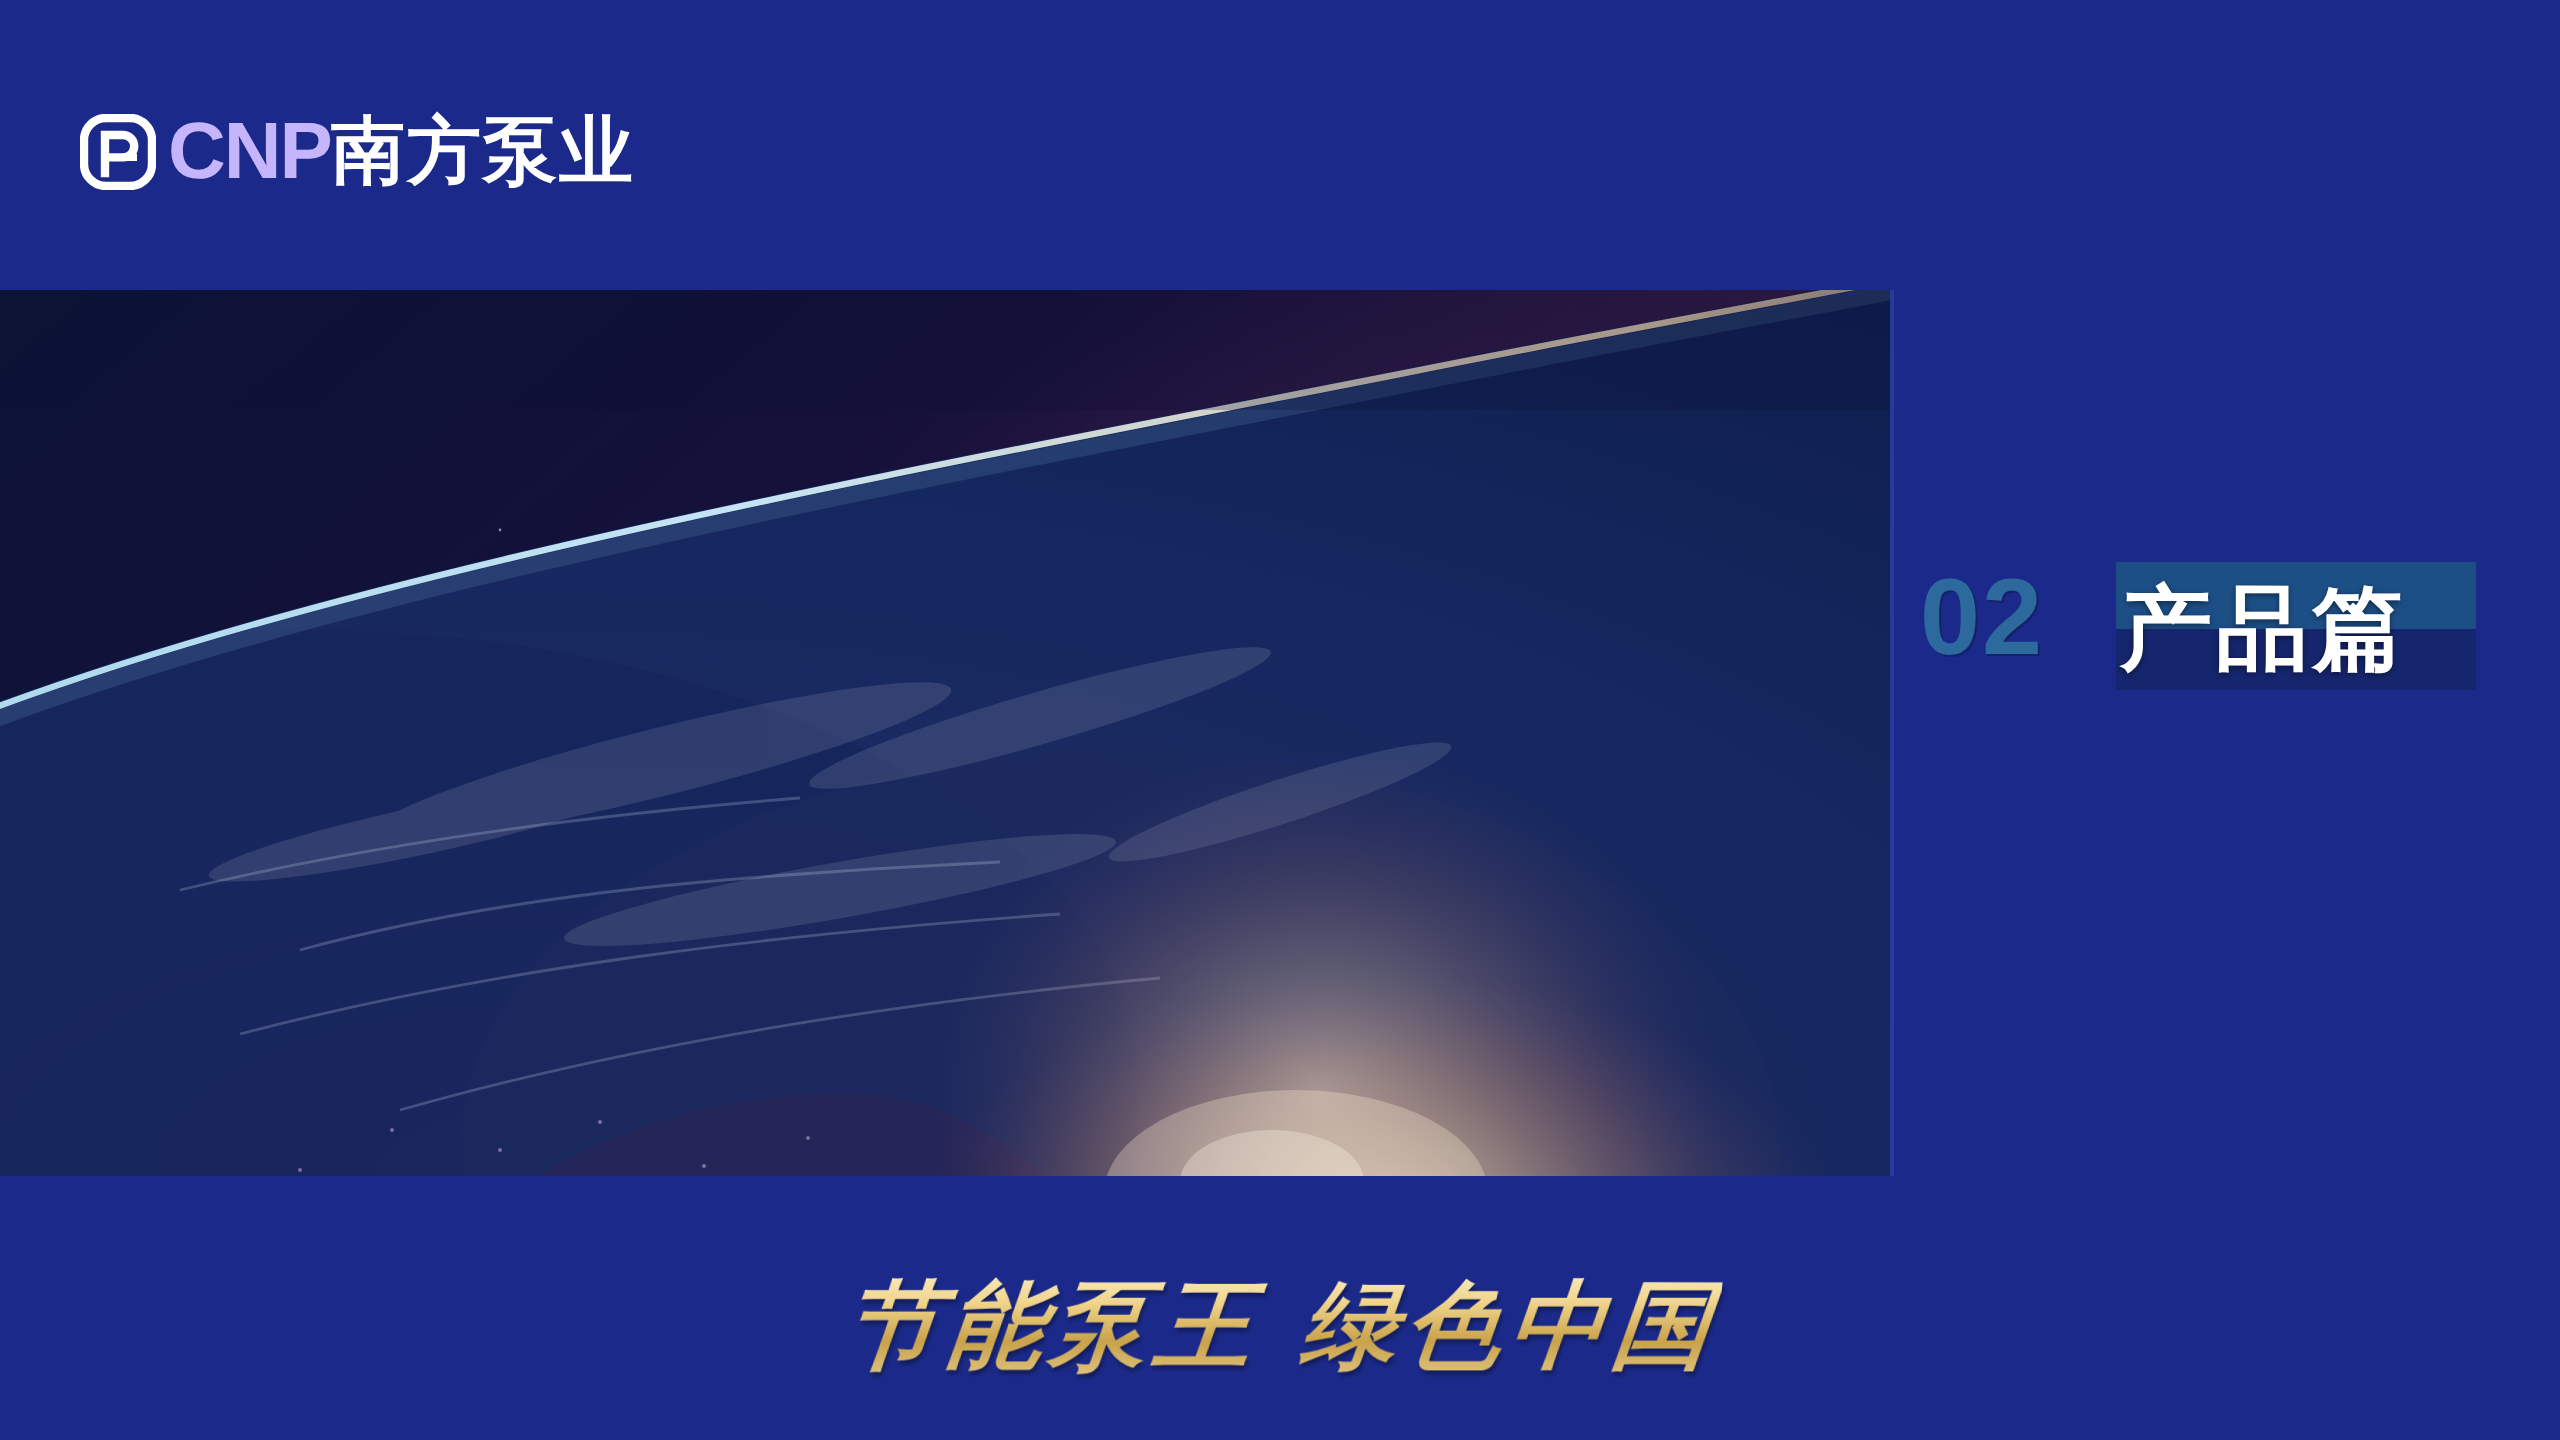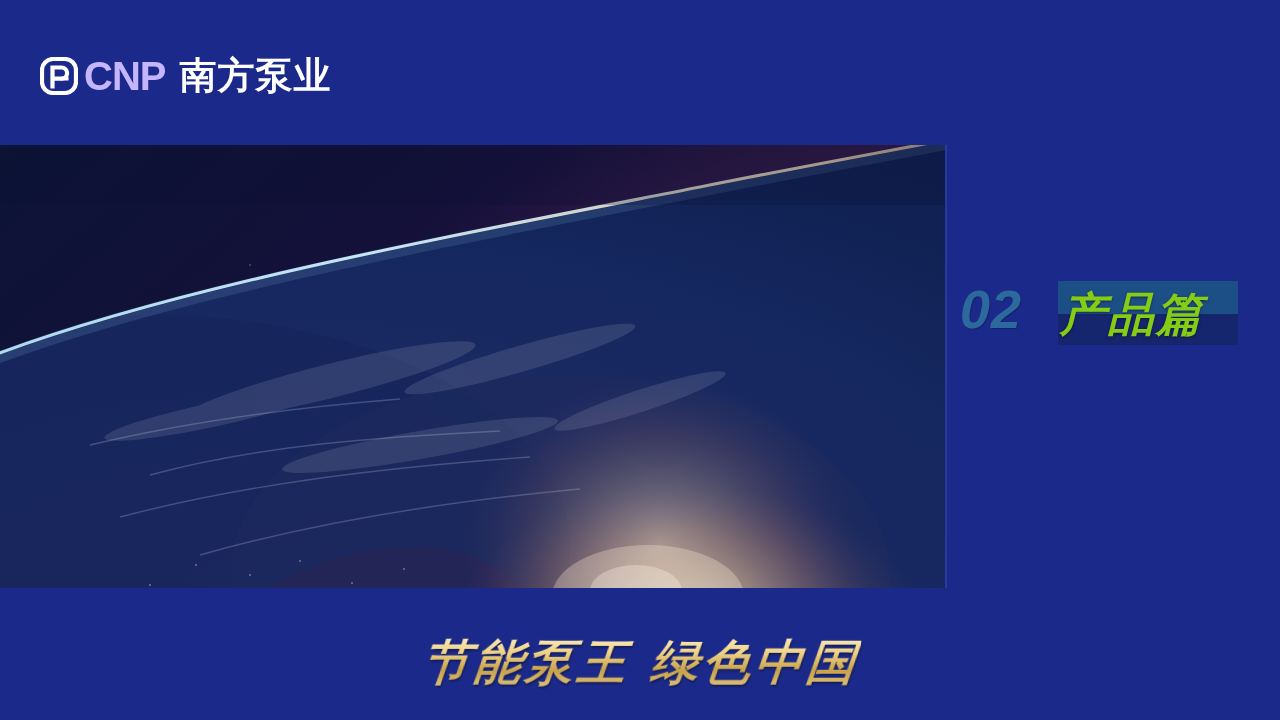--- a/index.html
+++ b/index.html
@@ -15,51 +15,51 @@
   .header{position:absolute;left:0;top:0;width:1280px;height:145px;}
   .logo{position:absolute;left:40px;top:52px;display:flex;align-items:center;height:48px;}
   .logo-mark{width:38px;height:38px;position:relative;margin-right:6px;}
   .logo-mark svg{display:block;}
   .logo-cnp{
     color:#c4b5fd;font-size:40px;font-weight:bold;letter-spacing:-1px;
     line-height:40px;font-family:"Liberation Sans","DejaVu Sans",sans-serif;
   }
   .logo-cn{
     color:#ffffff;font-size:37px;font-weight:bold;line-height:40px;
-    margin-left:14px;letter-spacing:1px;
+    margin-left:0;letter-spacing:1px;
     font-family:"DejaVu Sans","Liberation Sans",sans-serif;
   }
 
   
   .photo{
     position:absolute;left:0;top:145px;width:946px;height:443px;
     overflow:hidden;background:#0b1033;
   }
   .photo svg{position:absolute;left:0;top:0;}
   .photo-divider{
     position:absolute;left:945px;top:145px;width:2px;height:443px;
     background:#2b3da5;opacity:.85;
   }
 
   
-  .section{position:absolute;left:946px;top:145px;width:334px;height:443px;font-style:italic;}
+  .section{position:absolute;left:946px;top:145px;width:334px;height:443px;}
   .sec-num{
     position:absolute;left:14px;top:137px;
     font-size:54px;font-weight:bold;color:#2c6a9e;
     letter-spacing:1px;line-height:54px;
     text-shadow:1px 1px 0 #16216b;
   }
   .sec-band{
     position:absolute;left:112px;top:136px;width:180px;height:64px;
     background:linear-gradient(to bottom,#1d4f87 0%,#1d4f87 52%,#16266e 52%,#16266e 100%);
   }
   .sec-title{
     position:absolute;left:114px;top:132px;width:190px;height:76px;
     display:flex;align-items:center;justify-content:flex-start;
-    font-size:46px;font-weight:bold;color:#84cc16;letter-spacing:2px;
+    font-size:46px;font-weight:bold;color:#ffffff;letter-spacing:2px;
     font-family:"DejaVu Sans","Liberation Sans",sans-serif;
     text-shadow:0 1px 3px rgba(0,0,0,.45);
   }
 
   
   .slogan{
     position:absolute;left:0;top:628px;width:1280px;height:70px;
     display:flex;align-items:center;justify-content:center;
   }
   .slogan span{

